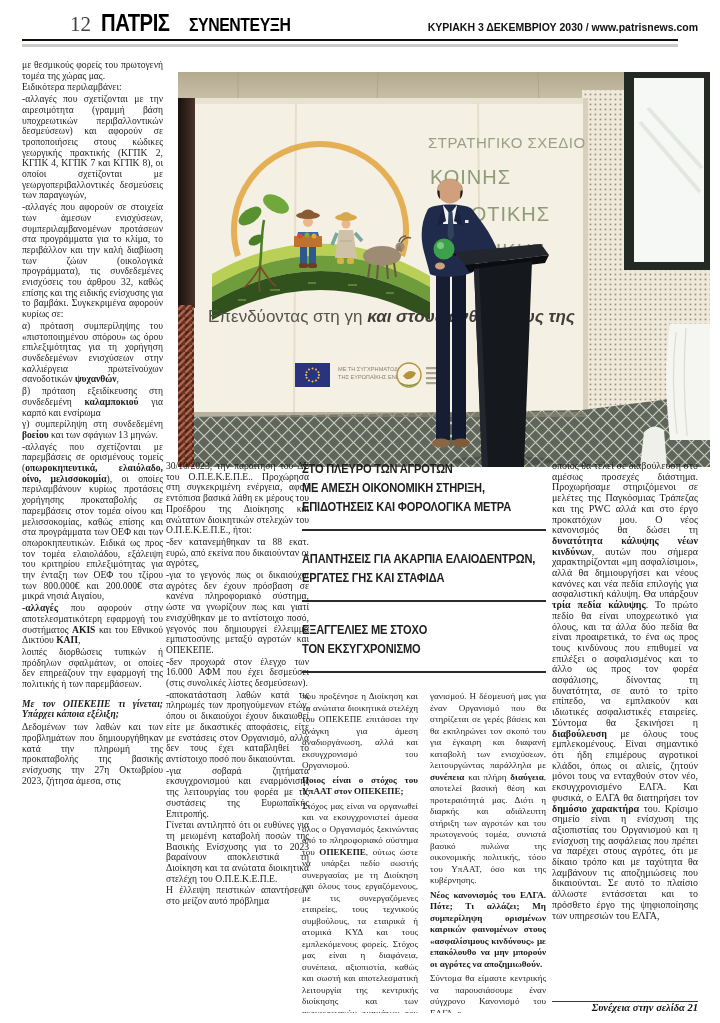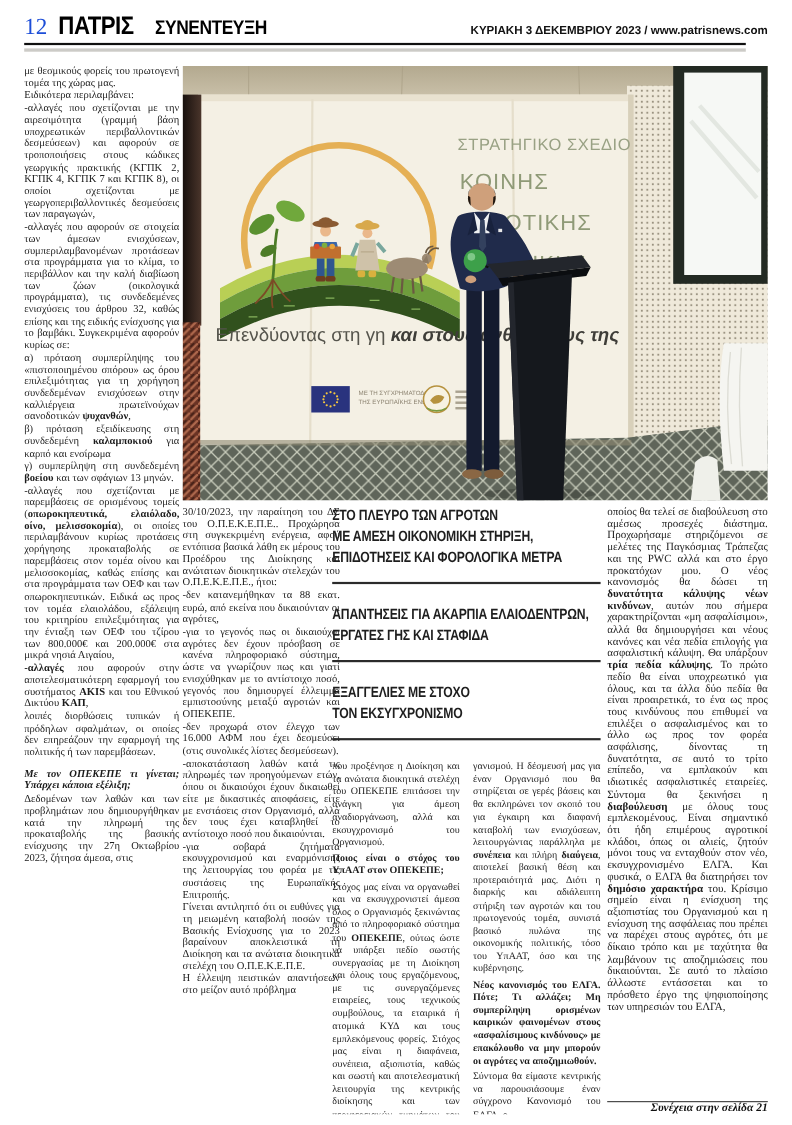--- a/index.html
+++ b/index.html
@@ -1,20 +1,20 @@
 <!DOCTYPE html>
 <html><head>
 <meta charset="utf-8">
 <style>
   html,body{margin:0;padding:0;background:#ffffff;}
   .page{position:relative;width:720px;height:1023px;background:#fff;overflow:hidden;
         font-family:"Liberation Serif",serif;color:#1b1b1b;}
   
   .hdr{position:absolute;left:22px;right:22px;top:10px;display:flex;align-items:baseline;}
-  .pagenum{font:400 21px "Liberation Serif",serif;color:#1d4ed8;margin-right:10px;}
+  .pagenum{font:400 21px "Liberation Serif",serif;color:#404040;margin-right:10px;margin-left:48px;}
   .mast{display:inline-block;font:700 23px "Liberation Sans",sans-serif;color:#000;
         transform:scaleX(.88);transform-origin:0 100%;letter-spacing:-.5px;}
   .section{display:inline-block;font:700 18px "Liberation Sans",sans-serif;color:#000;
         margin-left:10px;transform:scaleX(.88);transform-origin:0 100%;letter-spacing:-.5px;}
   .dateline{margin-left:auto;font:700 10.5px "Liberation Sans",sans-serif;color:#111;}
   .rule1{position:absolute;left:22px;width:656px;top:39px;border-top:2.5px solid #101010;}
   .rule2{position:absolute;left:22px;width:656px;top:44px;border-top:3px solid #cccbc7;}
   
   .col{position:absolute;font-size:9.6px;line-height:10.7px;text-align:justify;overflow:hidden;}
   .col p{margin:0 0 1px 0;}
@@ -31,33 +31,33 @@
   .midcol{width:116px;height:322px;overflow:hidden;font-size:9.1px;line-height:11.5px;text-align:justify;}
   .midcol p{margin:0;}
   .midcol p.q{font-weight:700;margin-top:3px;margin-bottom:3px;}
   
   #col5wrap{position:absolute;left:552px;top:461px;width:146px;height:552px;display:flex;flex-direction:column;}
   #col5{flex:1 1 auto;overflow:hidden;font-size:10px;line-height:10.7px;text-align:justify;}
   #col5 p{margin:0;}
   .cont{flex:none;border-top:1.3px solid #3a3a3a;margin-top:5px;padding-top:0;text-align:right;
         font:700 10.5px "Liberation Serif",serif;font-style:italic;color:#111;}
   
-  .photo{position:absolute;left:166px;top:60px;width:532px;height:329px;margin:0;}
+  .photo{position:absolute;left:166px;top:60px;width:532px;height:329px;margin:12px;}
   .photo svg{display:block;}
 </style>
 </head>
 <body>
 
 <div class="page">
 
   <div class="hdr">
     <span class="pagenum">12</span>
     <span class="mast">ΠΑΤΡΙΣ</span>
     <span class="section">ΣΥΝΕΝΤΕΥΞΗ</span>
-    <span class="dateline">ΚΥΡΙΑΚΗ 3 ΔΕΚΕΜΒΡΙΟΥ 2023 / www.patrisnews.com</span>
+    <span class="dateline">ΚΥΡΙΑΚΗ 3 ΔΕΚΕΜΒΡΙΟΥ 2030 / www.patrisnews.com</span>
   </div>
   <div class="rule1"></div>
   <div class="rule2"></div>
 
   <div class="col" id="col1">
       <p>με θεσμικούς φορείς του πρωτογενή τομέα της χώρας μας.</p>
       <p>Ειδικότερα περιλαμβάνει:</p>
       <p>-αλλαγές που σχετίζονται με την αιρεσιμότητα (γραμμή βάση υποχρεωτικών περιβαλλοντικών δεσμεύσεων) και αφορούν σε τροποποιήσεις στους κώδικες γεωργικής πρακτικής (ΚΓΠΚ 2, ΚΓΠΚ 4, ΚΓΠΚ 7 και ΚΓΠΚ 8), οι οποίοι σχετίζονται με γεωργοπεριβαλλοντικές δεσμεύσεις των παραγωγών,</p>
       <p>-αλλαγές που αφορούν σε στοιχεία των άμεσων ενισχύσεων, συμπεριλαμβανομένων προτάσεων στα προγράμματα για το κλίμα, το περιβάλλον και την καλή διαβίωση των ζώων (οικολογικά προγράμματα), τις συνδεδεμένες ενισχύσεις του άρθρου 32, καθώς επίσης και της ειδικής ενίσχυσης για το βαμβάκι. Συγκεκριμένα αφορούν κυρίως σε:</p>
       <p>α) πρόταση συμπερίληψης του «πιστοποιημένου σπόρου» ως όρου επιλεξιμότητας για τη χορήγηση συνδεδεμένων ενισχύσεων στην καλλιέργεια πρωτεϊνούχων σανοδοτικών <b>ψυχανθών</b>,</p>

